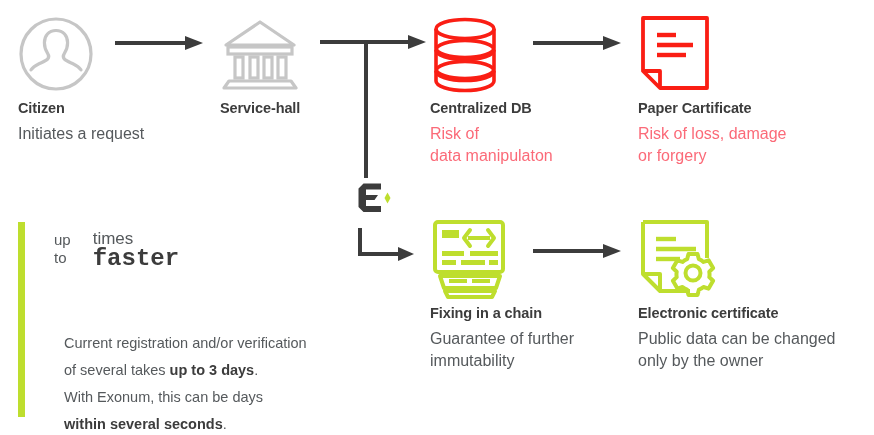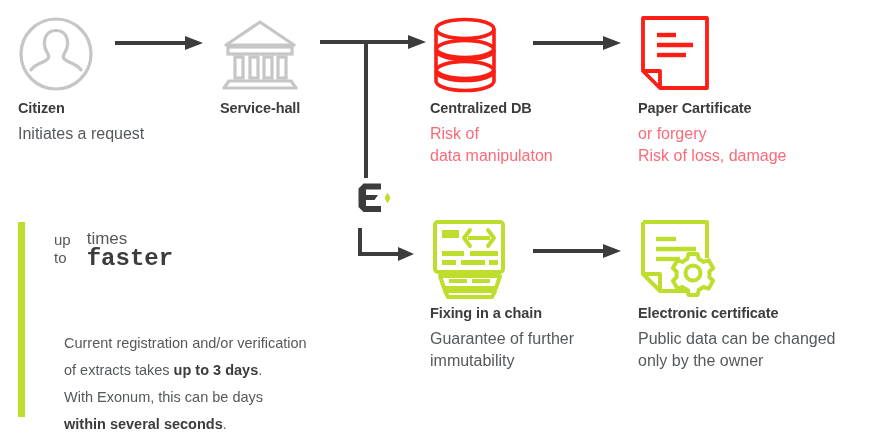--- a/index.html
+++ b/index.html
@@ -55,31 +55,30 @@
     position: absolute;
     left: 36px; top: 7px;
     display: flex;
     align-items: center;
   }
   .upto {
     font-size: 15px;
     color: #55595c;
     line-height: 18px;
     text-align: left;
-    margin-right: 6px;
+    margin-right: 22px;
   }
   .bignum {
     font-size: 58px;
     font-weight: bold;
     color: #3c3c3c;
     letter-spacing: -2.5px;
     line-height: 56px;
   }
   .timesfaster {
-    margin-left: 10px;
     line-height: 20px;
   }
   .timesfaster .t1 { font-size: 17px; color: #55595c; display: block; }
   .timesfaster .t2 { font-size: 24px; font-weight: bold; color: #3c3c3c; display: block; font-family: Liberation Mono, monospace; }
 
   .stat-para {
     position: absolute;
     left: 46px; top: 108px;
     font-size: 14.5px;
     color: #55595c;
@@ -171,22 +170,22 @@
     <div class="icon-box">
       <svg width="74" height="78" viewBox="0 0 74 78">
         <path d="M5 3 L69 3 L69 73 L22 73 L5 56 Z" fill="none" stroke="#fa1e14" stroke-width="3.8" stroke-linejoin="round"></path>
         <path d="M5 56 L22 56 L22 73" fill="none" stroke="#fa1e14" stroke-width="3.8" stroke-linejoin="round"></path>
         <line x1="19" y1="20" x2="38" y2="20" stroke="#fa1e14" stroke-width="4.4"></line>
         <line x1="19" y1="30" x2="55" y2="30" stroke="#fa1e14" stroke-width="4.4"></line>
         <line x1="19" y1="40" x2="48" y2="40" stroke="#fa1e14" stroke-width="4.4"></line>
       </svg>
     </div>
     <div class="title">Paper Cartificate</div>
+    <div class="line">Risk of loss, damage</div>
     <div class="line">or forgery</div>
-    <div class="line">Risk of loss, damage</div>
   </div>
 
   <div class="exologo">
     <svg width="40" height="32" viewBox="0 0 40 32">
       <path d="M4.5 6.5 L9.5 1.5 L27 1.5 L27 7.5 L12 7.5 L12 13 L24 13 L20.5 18 L12 18 L12 24 L27 24 L27 30 L9.5 30 L4.5 25 Z" fill="#3c3c3c"></path>
       <path d="M33.5 10.5 L36.5 16 L33.5 21.5 L30.5 16 Z" fill="#bede2e"></path>
     </svg>
   </div>
 
   <div class="arrow" style="left:356px; top:228px;">
@@ -259,21 +258,21 @@
         <span class="t1">times</span>
         <span class="t2">faster</span>
       </div>
     </div>
 
     <div class="stat-para">
       <div>
         <span>Current registration and/or verification</span>
       </div>
       <div>
-        <span>of extracts takes </span><b>up to 3 days</b><span>.</span>
+        <span>of several takes </span><b>up to 3 days</b><span>.</span>
       </div>
       <div>
         <span>With Exonum, this can be days</span>
       </div>
       <div>
         <b>within several seconds</b><span>.</span>
       </div>
     </div>
   </div>
 

